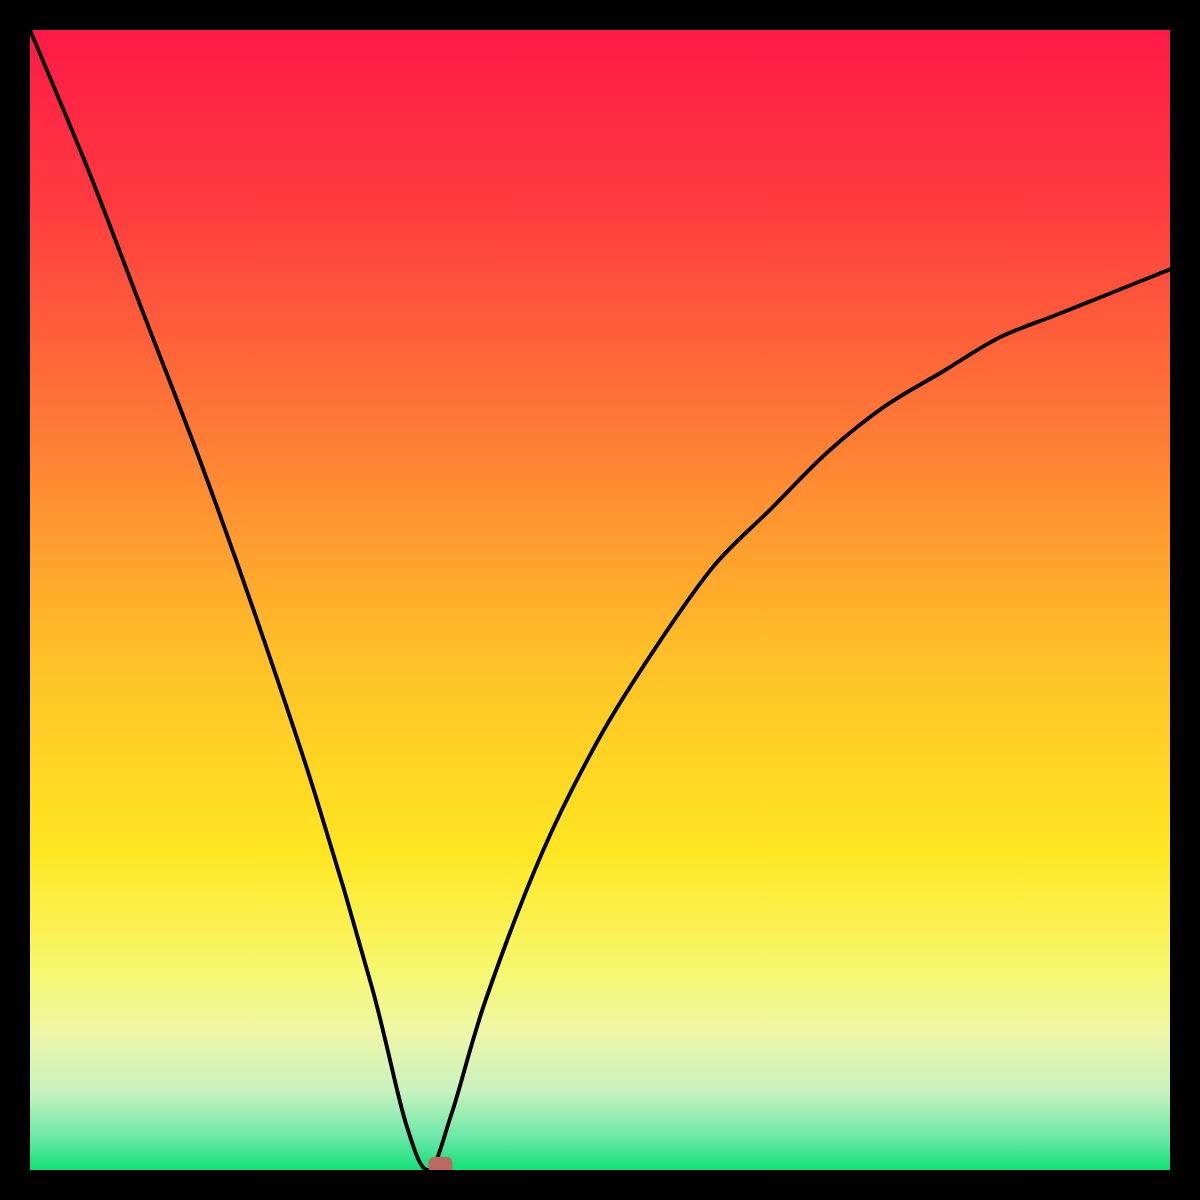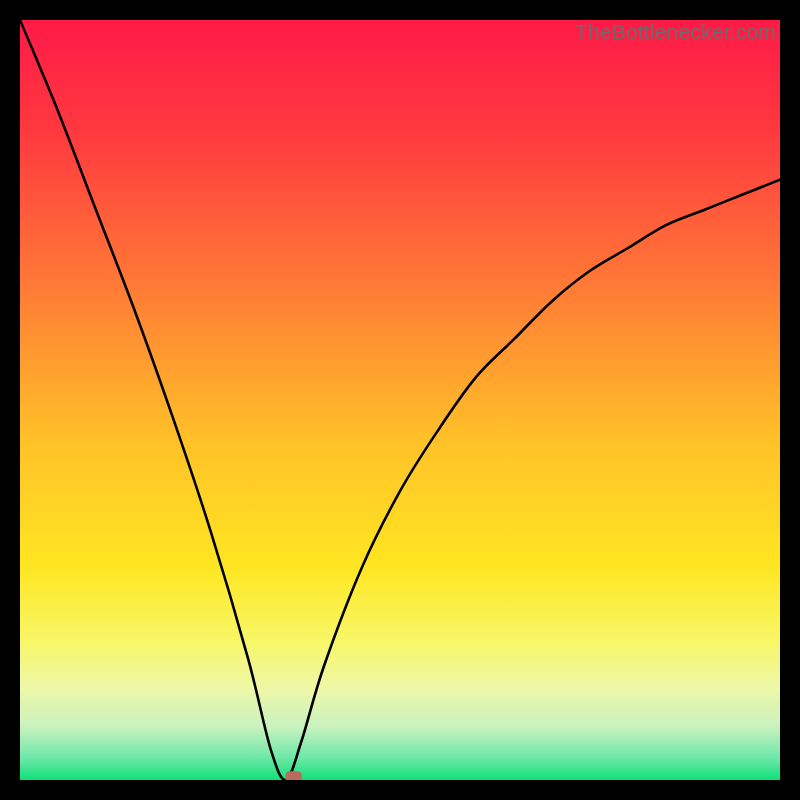--- a/index.html
+++ b/index.html
@@ -54,14 +54,13 @@
           <stop offset="88.0%" stop-color="#eef7a8"></stop>
           <stop offset="93.0%" stop-color="#c9f2bf"></stop>
           <stop offset="97.0%" stop-color="#6fe8a9"></stop>
           <stop offset="100.0%" stop-color="#11e077"></stop>
         </linearGradient>
     </defs>
     <rect x="0" y="0" width="760" height="760" fill="url(#bg-grad)"></rect>
     <path id="curve" fill="none" stroke="#000000" stroke-width="2.6" stroke-linecap="round" stroke-linejoin="round" d="M 0 0 C 6.33 15.20, 25.33 59.53, 38.00 91.20 C 50.67 122.87, 63.33 157.07, 76.00 190.00 C 88.67 222.93, 101.33 254.60, 114.00 288.80 C 126.67 323.00, 139.33 358.47, 152.00 395.20 C 164.67 431.93, 177.33 468.67, 190.00 509.20 C 202.67 549.73, 217.87 601.67, 228.00 638.40 C 238.13 675.13, 244.47 709.33, 250.80 729.60 C 257.13 749.87, 260.93 761.27, 266.00 760.00 C 271.07 758.73, 274.87 741.00, 281.20 722.00 C 287.53 703.00, 293.87 675.13, 304.00 646.00 C 314.13 616.87, 329.33 576.33, 342.00 547.20 C 354.67 518.07, 367.33 494.00, 380.00 471.20 C 392.67 448.40, 405.33 429.40, 418.00 410.40 C 430.67 391.40, 443.33 372.40, 456.00 357.20 C 468.67 342.00, 481.33 331.87, 494.00 319.20 C 506.67 306.53, 519.33 292.60, 532.00 281.20 C 544.67 269.80, 557.33 259.67, 570.00 250.80 C 582.67 241.93, 595.33 235.60, 608.00 228.00 C 620.67 220.40, 633.33 211.53, 646.00 205.20 C 658.67 198.87, 671.33 195.07, 684.00 190.00 C 696.67 184.93, 709.33 179.87, 722.00 174.80 C 734.67 169.73, 753.67 162.13, 760.00 159.60"></path>
     <rect id="marker" rx="4" ry="4" width="16" height="11" fill="#bb6a5f" x="265.6" y="751.2"></rect>
   </svg>
-  <div class="watermark">TheBottlenecker.com</div>
 </div>
 
 </body></html>

